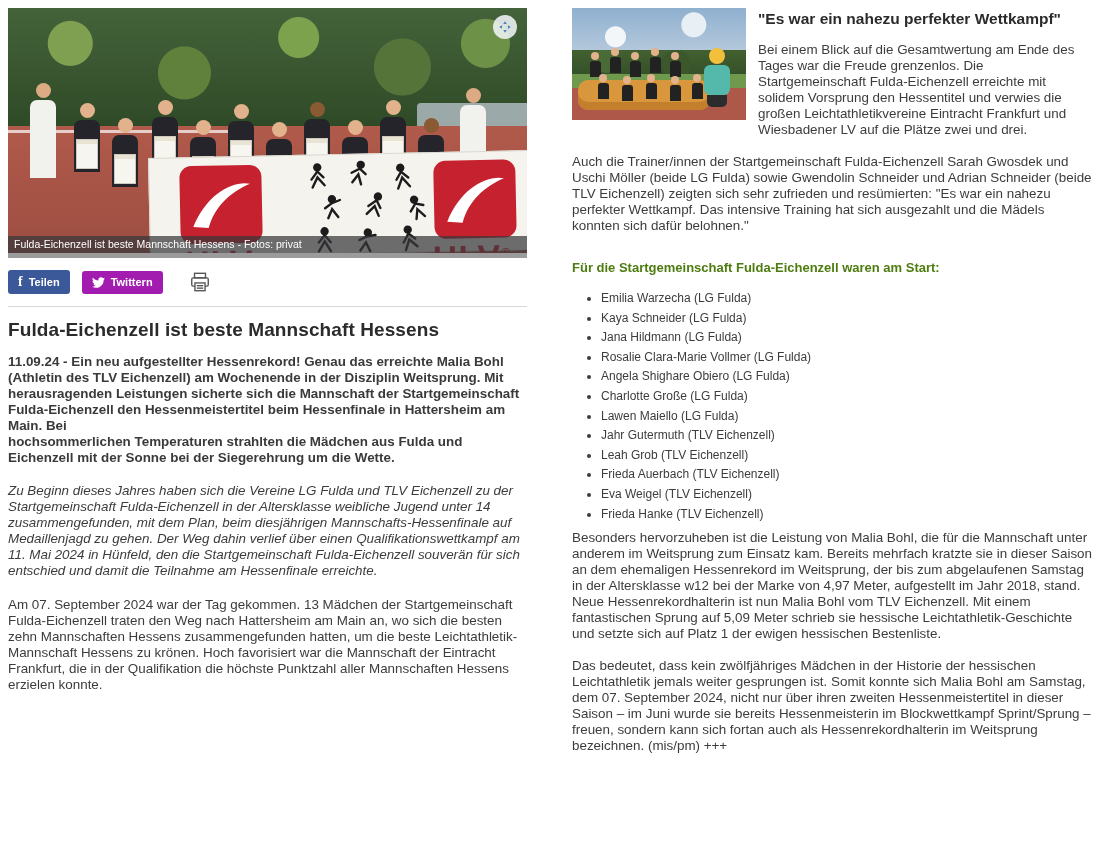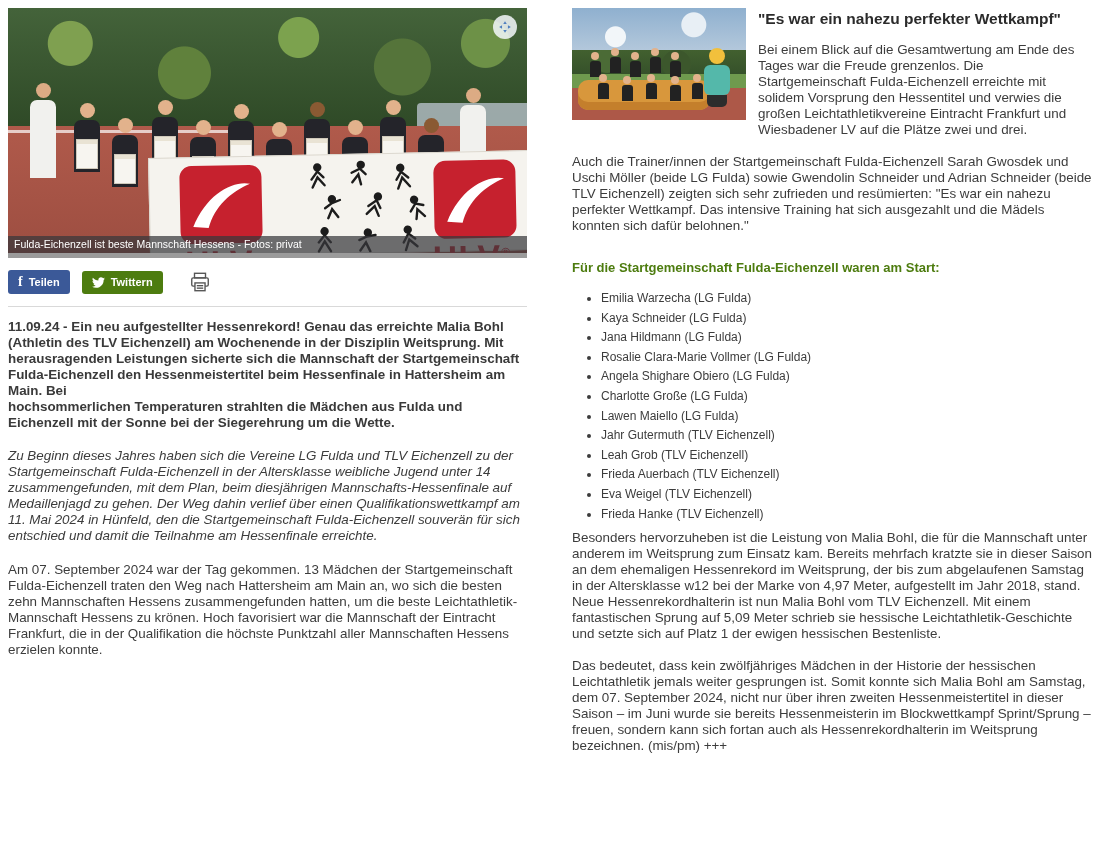--- a/index.html
+++ b/index.html
@@ -52,21 +52,21 @@
     background: rgba(55,55,60,.72); color: #fff; font-size: 10.5px; padding: 2px 6px 3px; }
   .pm-zoom { position: absolute; top: 7px; right: 10px; z-index: 6; width: 24px; height: 24px; border-radius: 50%;
     background: rgba(245,248,252,.85); display: flex; align-items: center; justify-content: center; cursor: pointer; }
   .photo-bar { width: 519px; height: 5px; background: #9b9b9b; }
 
   
   .share-row { display: flex; align-items: center; margin: 12px 0 10px; }
   .share-btn { display: inline-flex; align-items: center; gap: 6px; color: #fff; font-size: 11px; font-weight: bold;
     border: none; border-radius: 3px; padding: 5px 10px; cursor: pointer; font-family: "Liberation Sans", sans-serif; }
   .share-fb { background: #3b5998; margin-right: 12px; }
-  .share-tw { background: #4d7c0f; }
+  .share-tw { background: #a21caf; }
   .fb-glyph { font-family: "Liberation Serif", serif; font-weight: bold; font-size: 14px; line-height: 1; }
   .print-btn { background: none; border: none; cursor: pointer; margin-left: 26px; padding: 0; display: flex; }
 
   .divider { border: none; border-top: 1px solid #d9d9d9; margin: 12px 0 12px; width: 519px; }
 
   
   .kicker-row { font-size: 13px; margin-bottom: 5px; }
   .kicker-cat { color: #e09a3e; font-weight: bold; margin-right: 8px; }
   .kicker-sub { color: #6c6c6c; }
   h1.headline { font-size: 19px; color: #2b2b2b; margin: 2px 0 13px; letter-spacing: .1px; }
@@ -261,20 +261,21 @@
           <rect x="6.5" y="13" width="11" height="8.5" fill="#fff"></rect>
           <line x1="8.5" y1="16" x2="15.5" y2="16"></line>
           <line x1="8.5" y1="18.7" x2="15.5" y2="18.7"></line>
         </svg>
       </button>
     </div>
 
     <hr class="divider">
 
 
+    <h1 class="headline">Fulda-Eichenzell ist beste Mannschaft Hessens</h1>
 
     <p class="p-intro">11.09.24 - Ein neu aufgestellter Hessenrekord! Genau das erreichte Malia Bohl (Athletin des TLV Eichenzell) am Wochenende in der Disziplin Weitsprung. Mit herausragenden Leistungen sicherte sich die Mannschaft der Startgemeinschaft Fulda-Eichenzell den Hessenmeistertitel beim Hessenfinale in Hattersheim am Main. Bei
 hochsommerlichen Temperaturen strahlten die Mädchen aus Fulda und Eichenzell mit der Sonne bei der Siegerehrung um die Wette.</p>
 
     <p class="p-italic">Zu Beginn dieses Jahres haben sich die Vereine LG Fulda und TLV Eichenzell zu der Startgemeinschaft Fulda-Eichenzell in der Altersklasse weibliche Jugend unter 14 zusammengefunden, mit dem Plan, beim diesjährigen Mannschafts-Hessenfinale auf Medaillenjagd zu gehen. Der Weg dahin verlief über einen Qualifikationswettkampf am 11. Mai 2024 in Hünfeld, den die Startgemeinschaft Fulda-Eichenzell souverän für sich entschied und damit die Teilnahme am Hessenfinale erreichte.</p>
 
 
     <p>Am 07. September 2024 war der Tag gekommen. 13 Mädchen der Startgemeinschaft Fulda-Eichenzell traten den Weg nach Hattersheim am Main an, wo sich die besten zehn Mannschaften Hessens zusammengefunden hatten, um die beste Leichtathletik-Mannschaft Hessens zu krönen. Hoch favorisiert war die Mannschaft der Eintracht Frankfurt, die in der Qualifikation die höchste Punktzahl aller Mannschaften Hessens erzielen konnte.</p>
 
   </div>

